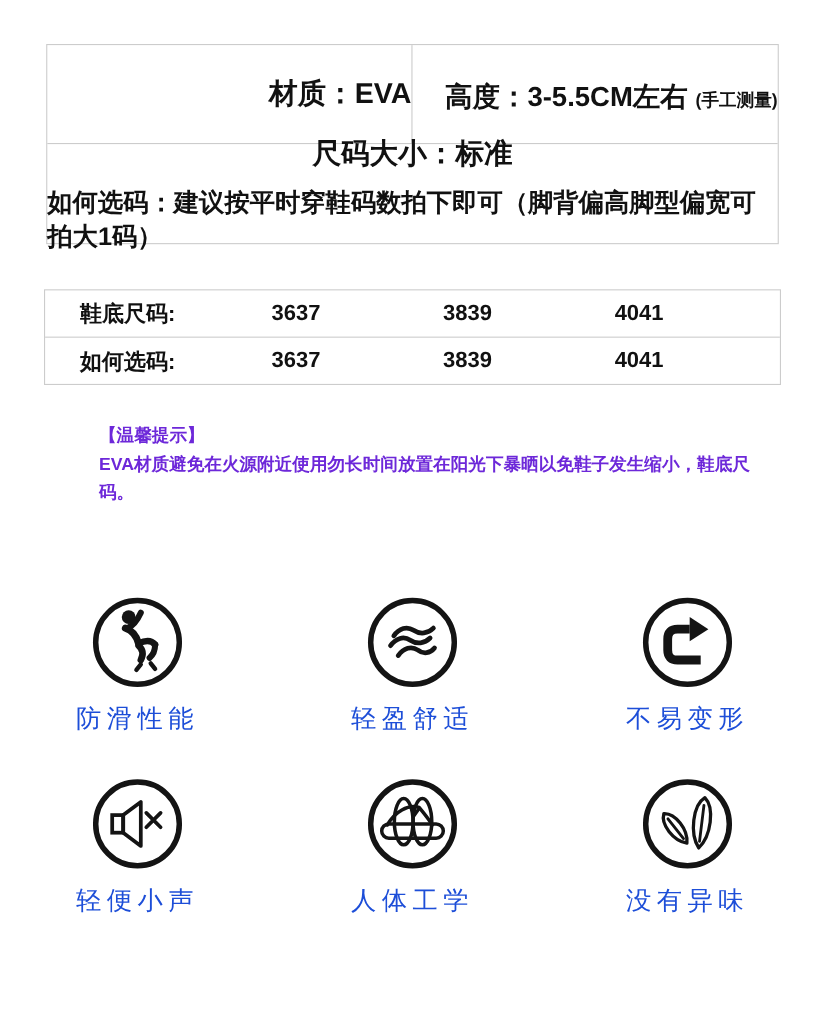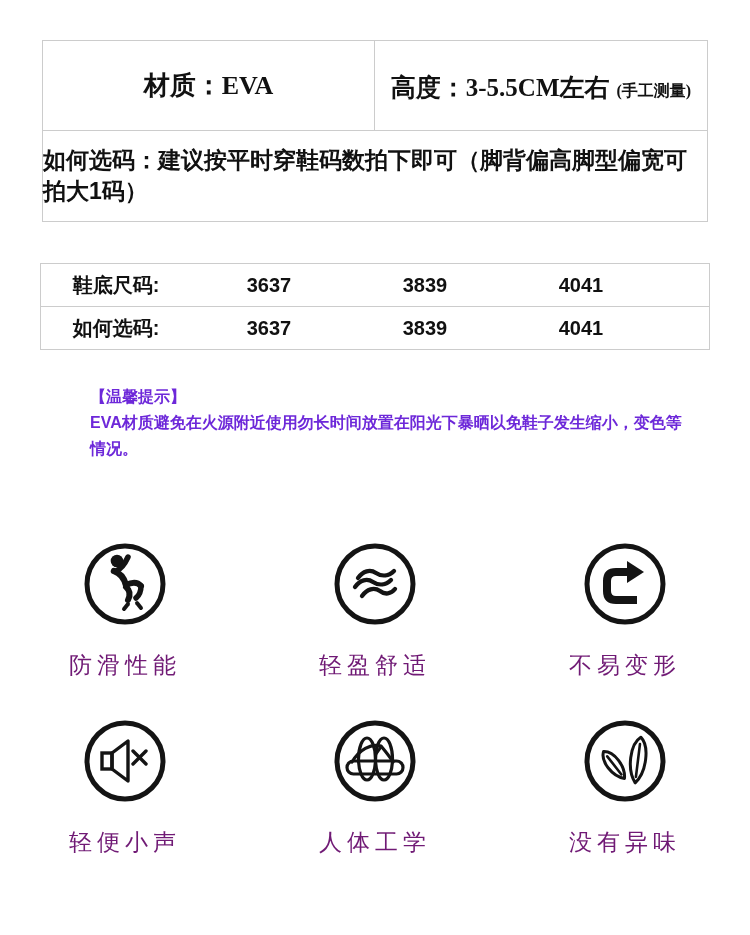--- a/index.html
+++ b/index.html
@@ -7,21 +7,21 @@
     width:750px;height:935px;position:relative;background:#ffffff;
     font-family:"Liberation Sans","DejaVu Sans",sans-serif;color:#111111;
     overflow:hidden;
   }
   
   .spec-table{
     position:absolute;left:42px;top:40px;width:664px;
     border:1px solid #cccccc;background:#ffffff;
   }
   .spec-row1{display:grid;grid-template-columns:1fr 1fr;height:89px;}
-  .spec-cell{display:flex;align-items:center;justify-content:center;font-family:Liberation Serif, serif;}
+  .spec-cell{display:flex;align-items:center;justify-content:flex-end;}
   .spec-cell.material{border-right:1px solid #cccccc;font-size:26px;font-weight:bold;}
   .spec-cell.height{font-size:25px;font-weight:bold;gap:7px;align-items:baseline;padding-top:30px;}
   .height-note{font-size:16px;font-weight:bold;}
   .spec-row2{
     border-top:1px solid #cccccc;height:90px;
     display:flex;flex-direction:column;align-items:center;justify-content:center;gap:12px;
   }
   .size-title{font-size:26px;font-weight:bold;}
   .size-guide{font-size:23px;font-weight:bold;}
   
@@ -43,21 +43,21 @@
   }
   
   .features{
     position:absolute;left:0;top:542px;width:750px;
     display:grid;grid-template-columns:repeat(3,1fr);row-gap:38px;
     justify-items:center;
   }
   .feature{display:flex;flex-direction:column;align-items:center;}
   .feature svg{width:84px;height:84px;display:block;}
   .feature-label{
-    margin-top:24px;font-size:23px;letter-spacing:5px;color:#701a75;
+    margin-top:12px;font-size:23px;letter-spacing:5px;color:#1d4ed8;
     white-space:nowrap;
   }
   
   .ring{fill:none;stroke:#141414;stroke-width:5;}
   .ln{fill:none;stroke:#141414;stroke-linecap:round;stroke-linejoin:round;}
   .fl{fill:#141414;stroke:none;}
 </style>
 </head>
 <body>
 
@@ -65,20 +65,21 @@
   <div class="spec-row1">
     <div class="spec-cell material">
       <span>材质：EVA</span>
     </div>
     <div class="spec-cell height">
       <span>高度：3-5.5CM左右</span>
       <span class="height-note">(手工测量)</span>
     </div>
   </div>
   <div class="spec-row2">
+    <div class="size-title">尺码大小：标准</div>
     <div class="size-guide">如何选码：建议按平时穿鞋码数拍下即可（脚背偏高脚型偏宽可拍大1码）</div>
   </div>
 </div>
 
 <div class="size-table">
   <div class="size-row">
     <span>鞋底尺码:</span>
     <span>3637</span>
     <span>3839</span>
     <span>4041</span>
@@ -86,21 +87,21 @@
   <div class="size-row">
     <span>如何选码:</span>
     <span>3637</span>
     <span>3839</span>
     <span>4041</span>
   </div>
 </div>
 
 <div class="notice">
   <div>【温馨提示】</div>
-  <div>EVA材质避免在火源附近使用勿长时间放置在阳光下暴晒以免鞋子发生缩小，变色等情况。</div>
+  <div>EVA材质避免在火源附近使用勿长时间放置在阳光下暴晒以免鞋子发生缩小，鞋底尺码。</div>
 </div>
 
 <div class="features">
 
   <div class="feature">
     <svg viewBox="0 0 84 84">
       <circle class="ring" cx="42" cy="42" r="38"></circle>
       <circle class="fl" cx="34" cy="19" r="6.3"></circle>
       <path class="ln" style="stroke-width:6.5" d="M31 29 Q40 32 43 43"></path>
       <path class="ln" style="stroke-width:5.5" d="M33 29 Q40 26 45 15"></path>

